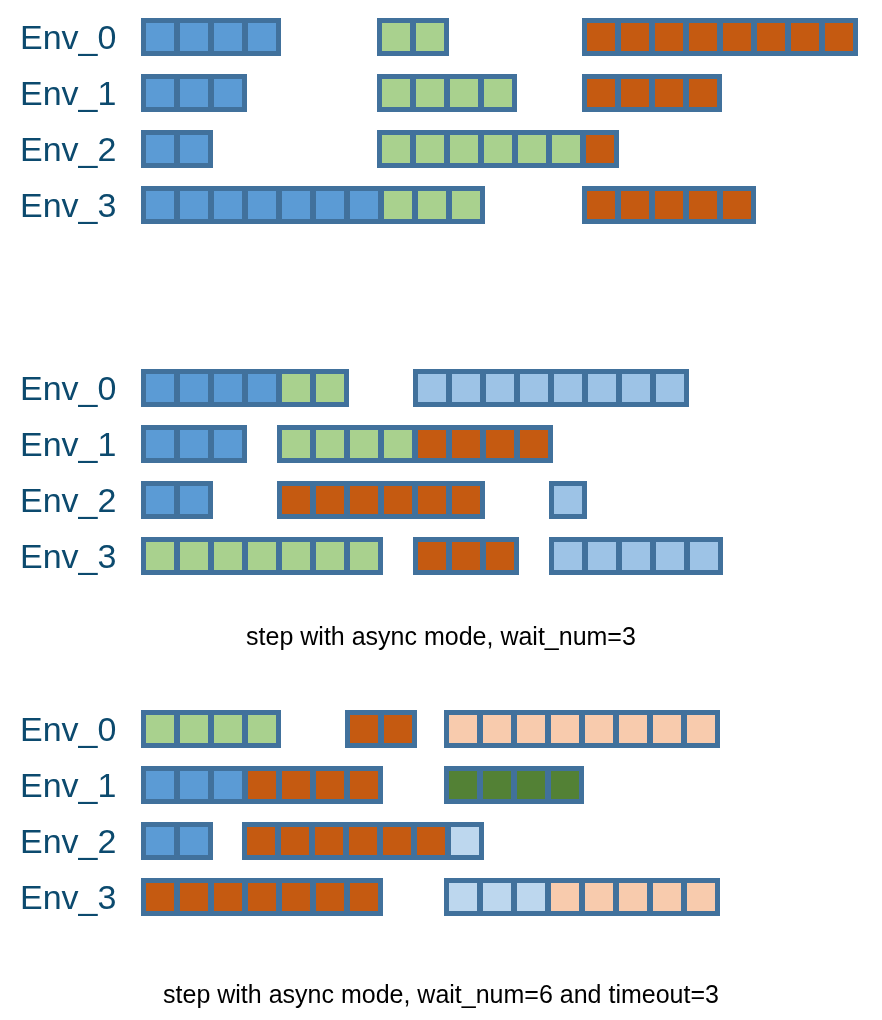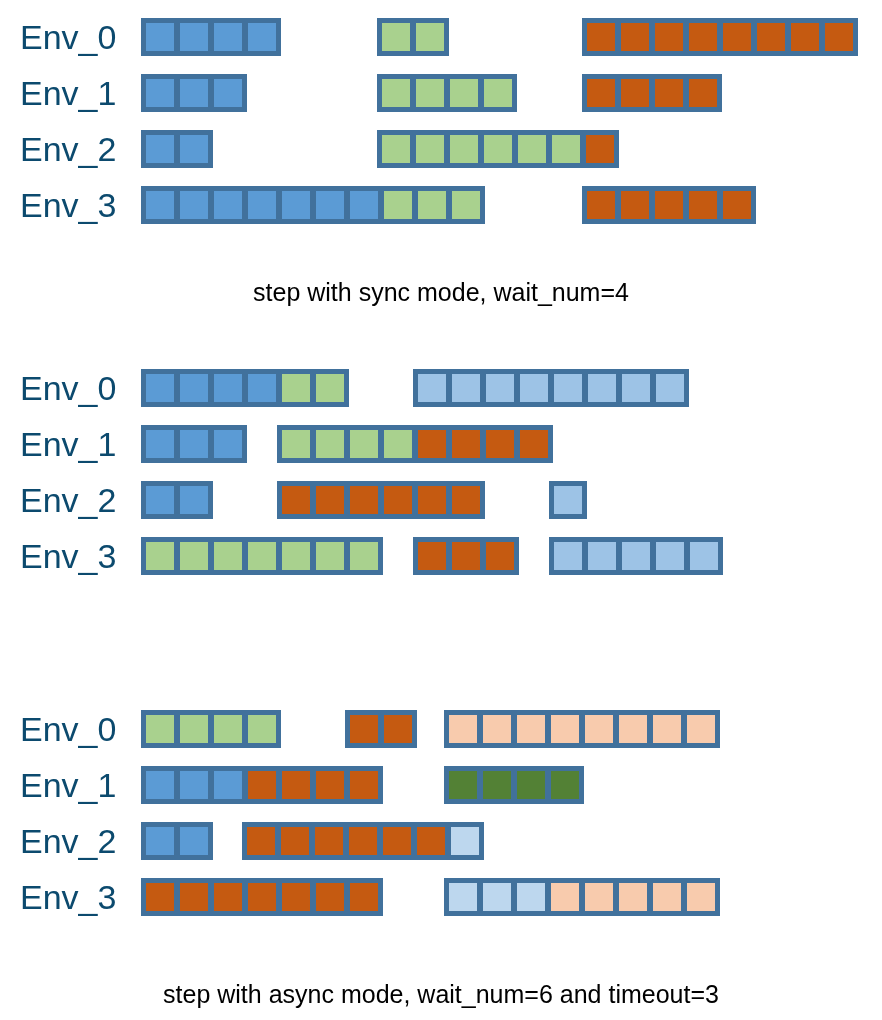--- a/index.html
+++ b/index.html
@@ -35,21 +35,21 @@
     text-align:center;
     font-size:25px;
     color:#000000;
     white-space:nowrap;
   }
 </style>
 </head>
 <body>
 
 <div id="canvas">
-  <div class="caption" style="top:278px">step with sync mode, wait_num=4</div>
+  <div class="caption" style="top:622px">step with async mode, wait_num=3</div>
   <div class="caption" style="top:980px">step with async mode, wait_num=6 and timeout=3</div>
 <div class="env-label" style="left: 20px; top: 37px;">Env_0</div>
     <div class="bar" style="left: 141px; top: 18px; background: rgb(65, 113, 156);">
       <div class="cell" style="background: rgb(91, 155, 213);"></div>
       <div class="cell" style="background: rgb(91, 155, 213);"></div>
       <div class="cell" style="background: rgb(91, 155, 213);"></div>
       <div class="cell" style="background: rgb(91, 155, 213);"></div>
     </div>
     <div class="bar" style="left: 377px; top: 18px; background: rgb(65, 113, 156);">
       <div class="cell" style="background: rgb(169, 209, 142);"></div>

